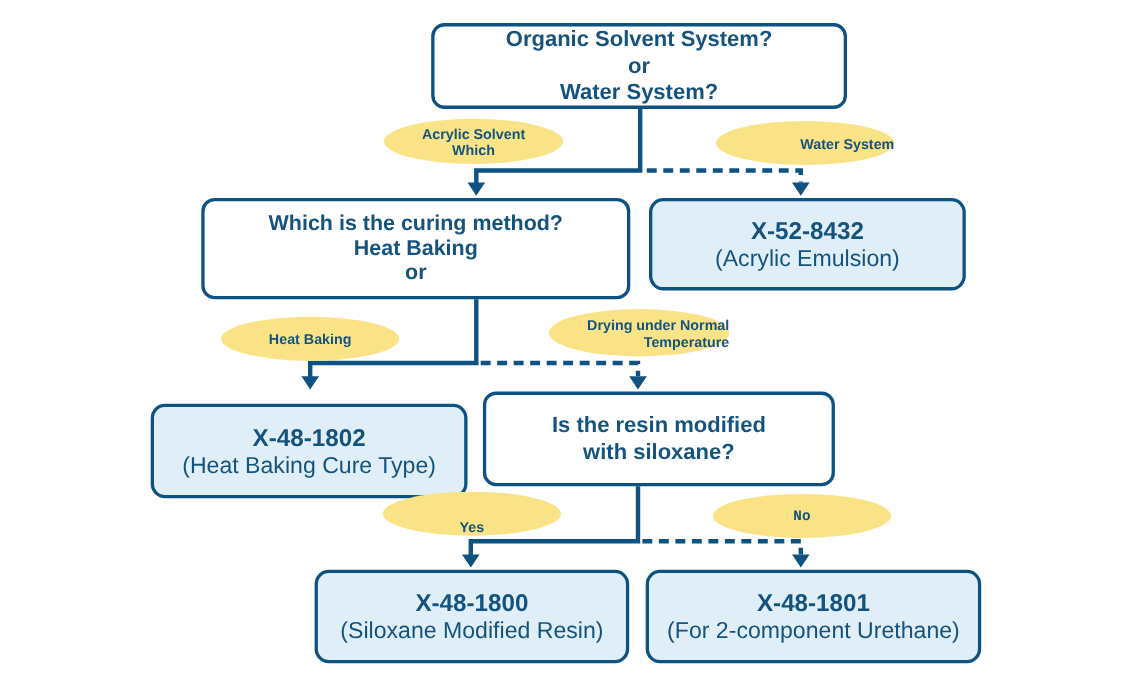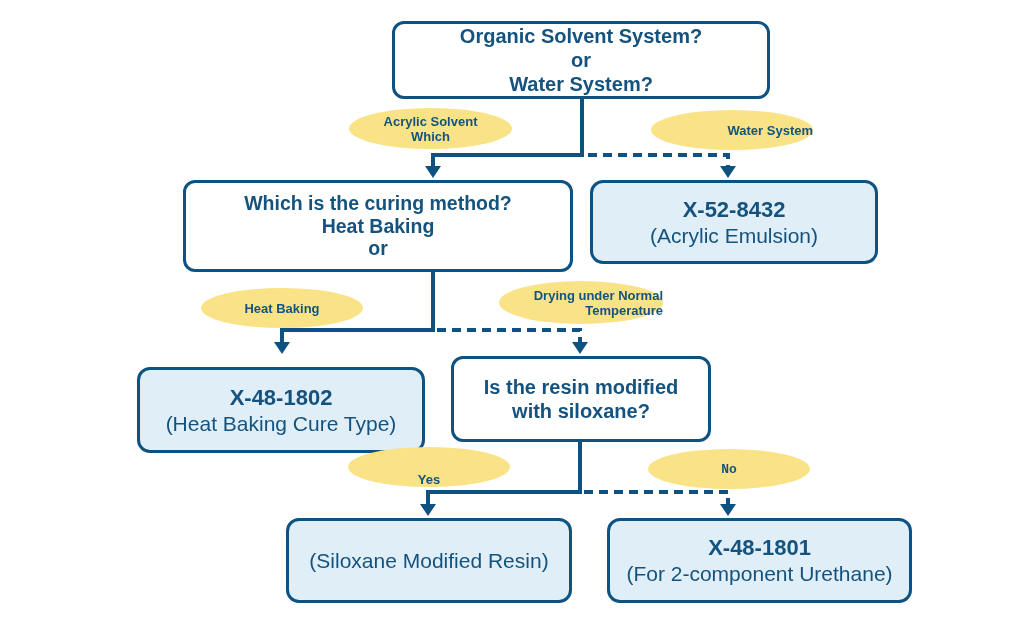--- a/index.html
+++ b/index.html
@@ -28,23 +28,23 @@
     display:flex; flex-direction:column; align-items:center; justify-content:center;
     text-align:center; color:#15537e; font-weight:bold; font-size:13px; line-height:15px;
   }
   .blabel span { display:block; }
 
   
   #n-system   { left:392px; top:21px;  width:378px; height:78px; }
   #n-curing   { left:183px; top:180px; width:390px; height:92px; }
   #n-8432     { left:590px; top:180px; width:288px; height:84px; }
   #n-1802     { left:137px; top:355px; width:288px; height:86px;margin-top:12px; }
-  #n-siloxane { left:451px; top:356px; width:260px; height:86px; }
+  #n-siloxane { left:439px; top:356px; width:320px; height:86px; }
   #n-1800     { left:286px; top:518px; width:286px; height:85px; }
-  #n-1801     { left:587px; top:518px; width:305px; height:85px;margin-left:20px; }
+  #n-1801     { left:587px; top:518px; width:305px; height:85px; }
 
   
   #l-organic { left:349px; top:108px; width:163px; height:41px; }
   #l-water   { left:651px; top:110px; width:162px; height:40px;align-items:flex-end; }
   #l-heat    { left:201px; top:288px; width:162px; height:40px; }
   #l-drying  { left:499px; top:281px; width:164px; height:43px;align-items:flex-end; }
   #l-yes     { left:348px; top:447px; width:162px; height:40px;justify-content:flex-end; }
   #l-no      { left:648px; top:449px; width:162px; height:40px;font-family:Liberation Mono, monospace; }
 </style>
 </head>
@@ -90,20 +90,21 @@
     <span class="r-name">X-52-8432</span>
     <span class="r-desc">(Acrylic Emulsion)</span>
   </div>
 
   <div class="node result" id="n-1802">
     <span class="r-name">X-48-1802</span>
     <span class="r-desc">(Heat Baking Cure Type)</span>
   </div>
 
   <div class="node result" id="n-1800">
+    <span class="r-name">X-48-1800</span>
     <span class="r-desc">(Siloxane Modified Resin)</span>
   </div>
 
   <div class="node result" id="n-1801">
     <span class="r-name">X-48-1801</span>
     <span class="r-desc">(For 2-component Urethane)</span>
   </div>
 
   <div class="blabel" id="l-organic">
     <span>Acrylic Solvent</span>

